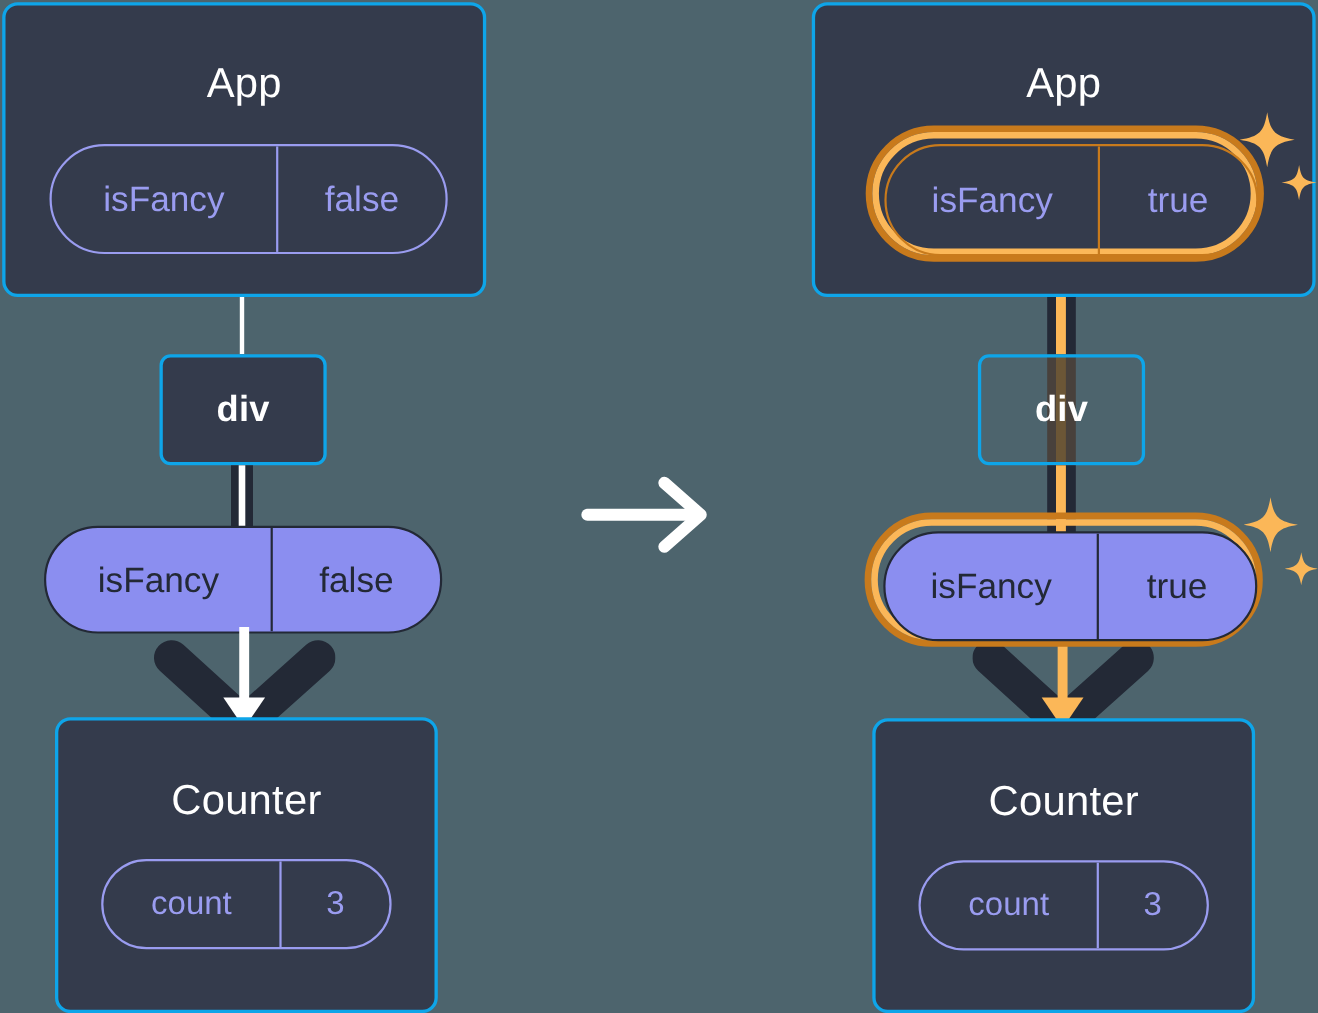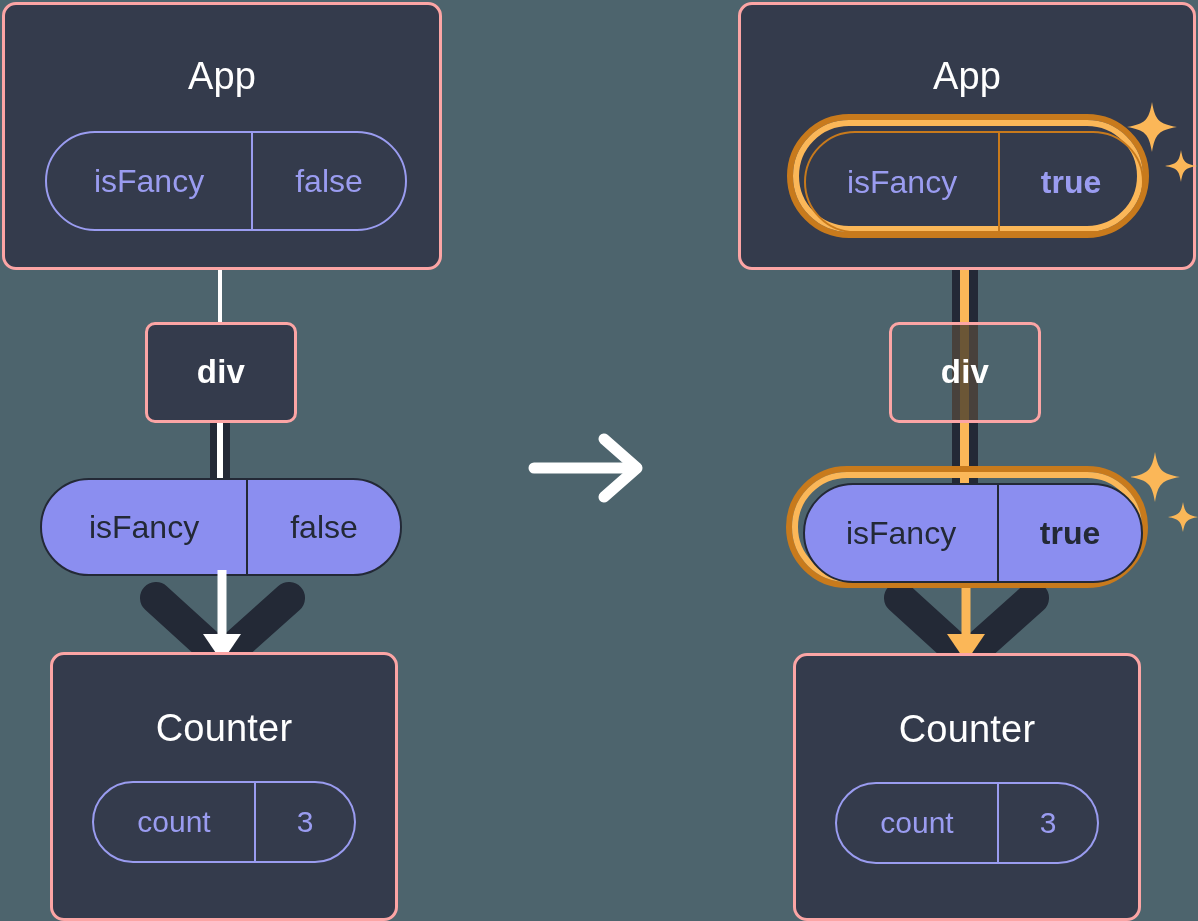--- a/index.html
+++ b/index.html
@@ -18,21 +18,21 @@
     position: relative;
     width: 1198px;
     height: 921px;
     background: #4d646d;
   }
 
   
   .panel {
     position: absolute;
     background: #343b4c;
-    border: 3px solid #fca5a5;
+    border: 3px solid #0ea5e9;
     border-radius: 14px;
     box-sizing: border-box;
   }
   .panel-title {
     position: absolute;
     left: 0;
     width: 100%;
     text-align: center;
     color: #ffffff;
     font-size: 38px;
@@ -86,21 +86,21 @@
   }
   .ring > .ring-inner {
     position: absolute;
     inset: 0;
     border-radius: 999px;
     border: 6px solid #fbb758;
     box-sizing: border-box;
     pointer-events: none;
   }
 
-  .bold { font-weight: 700; }
+  .bold { font-weight: 400; }
 
   
   .line {
     position: absolute;
   }
 
   
   .sparkles { position: absolute; }
   .sparkles svg { display: block; }
 

